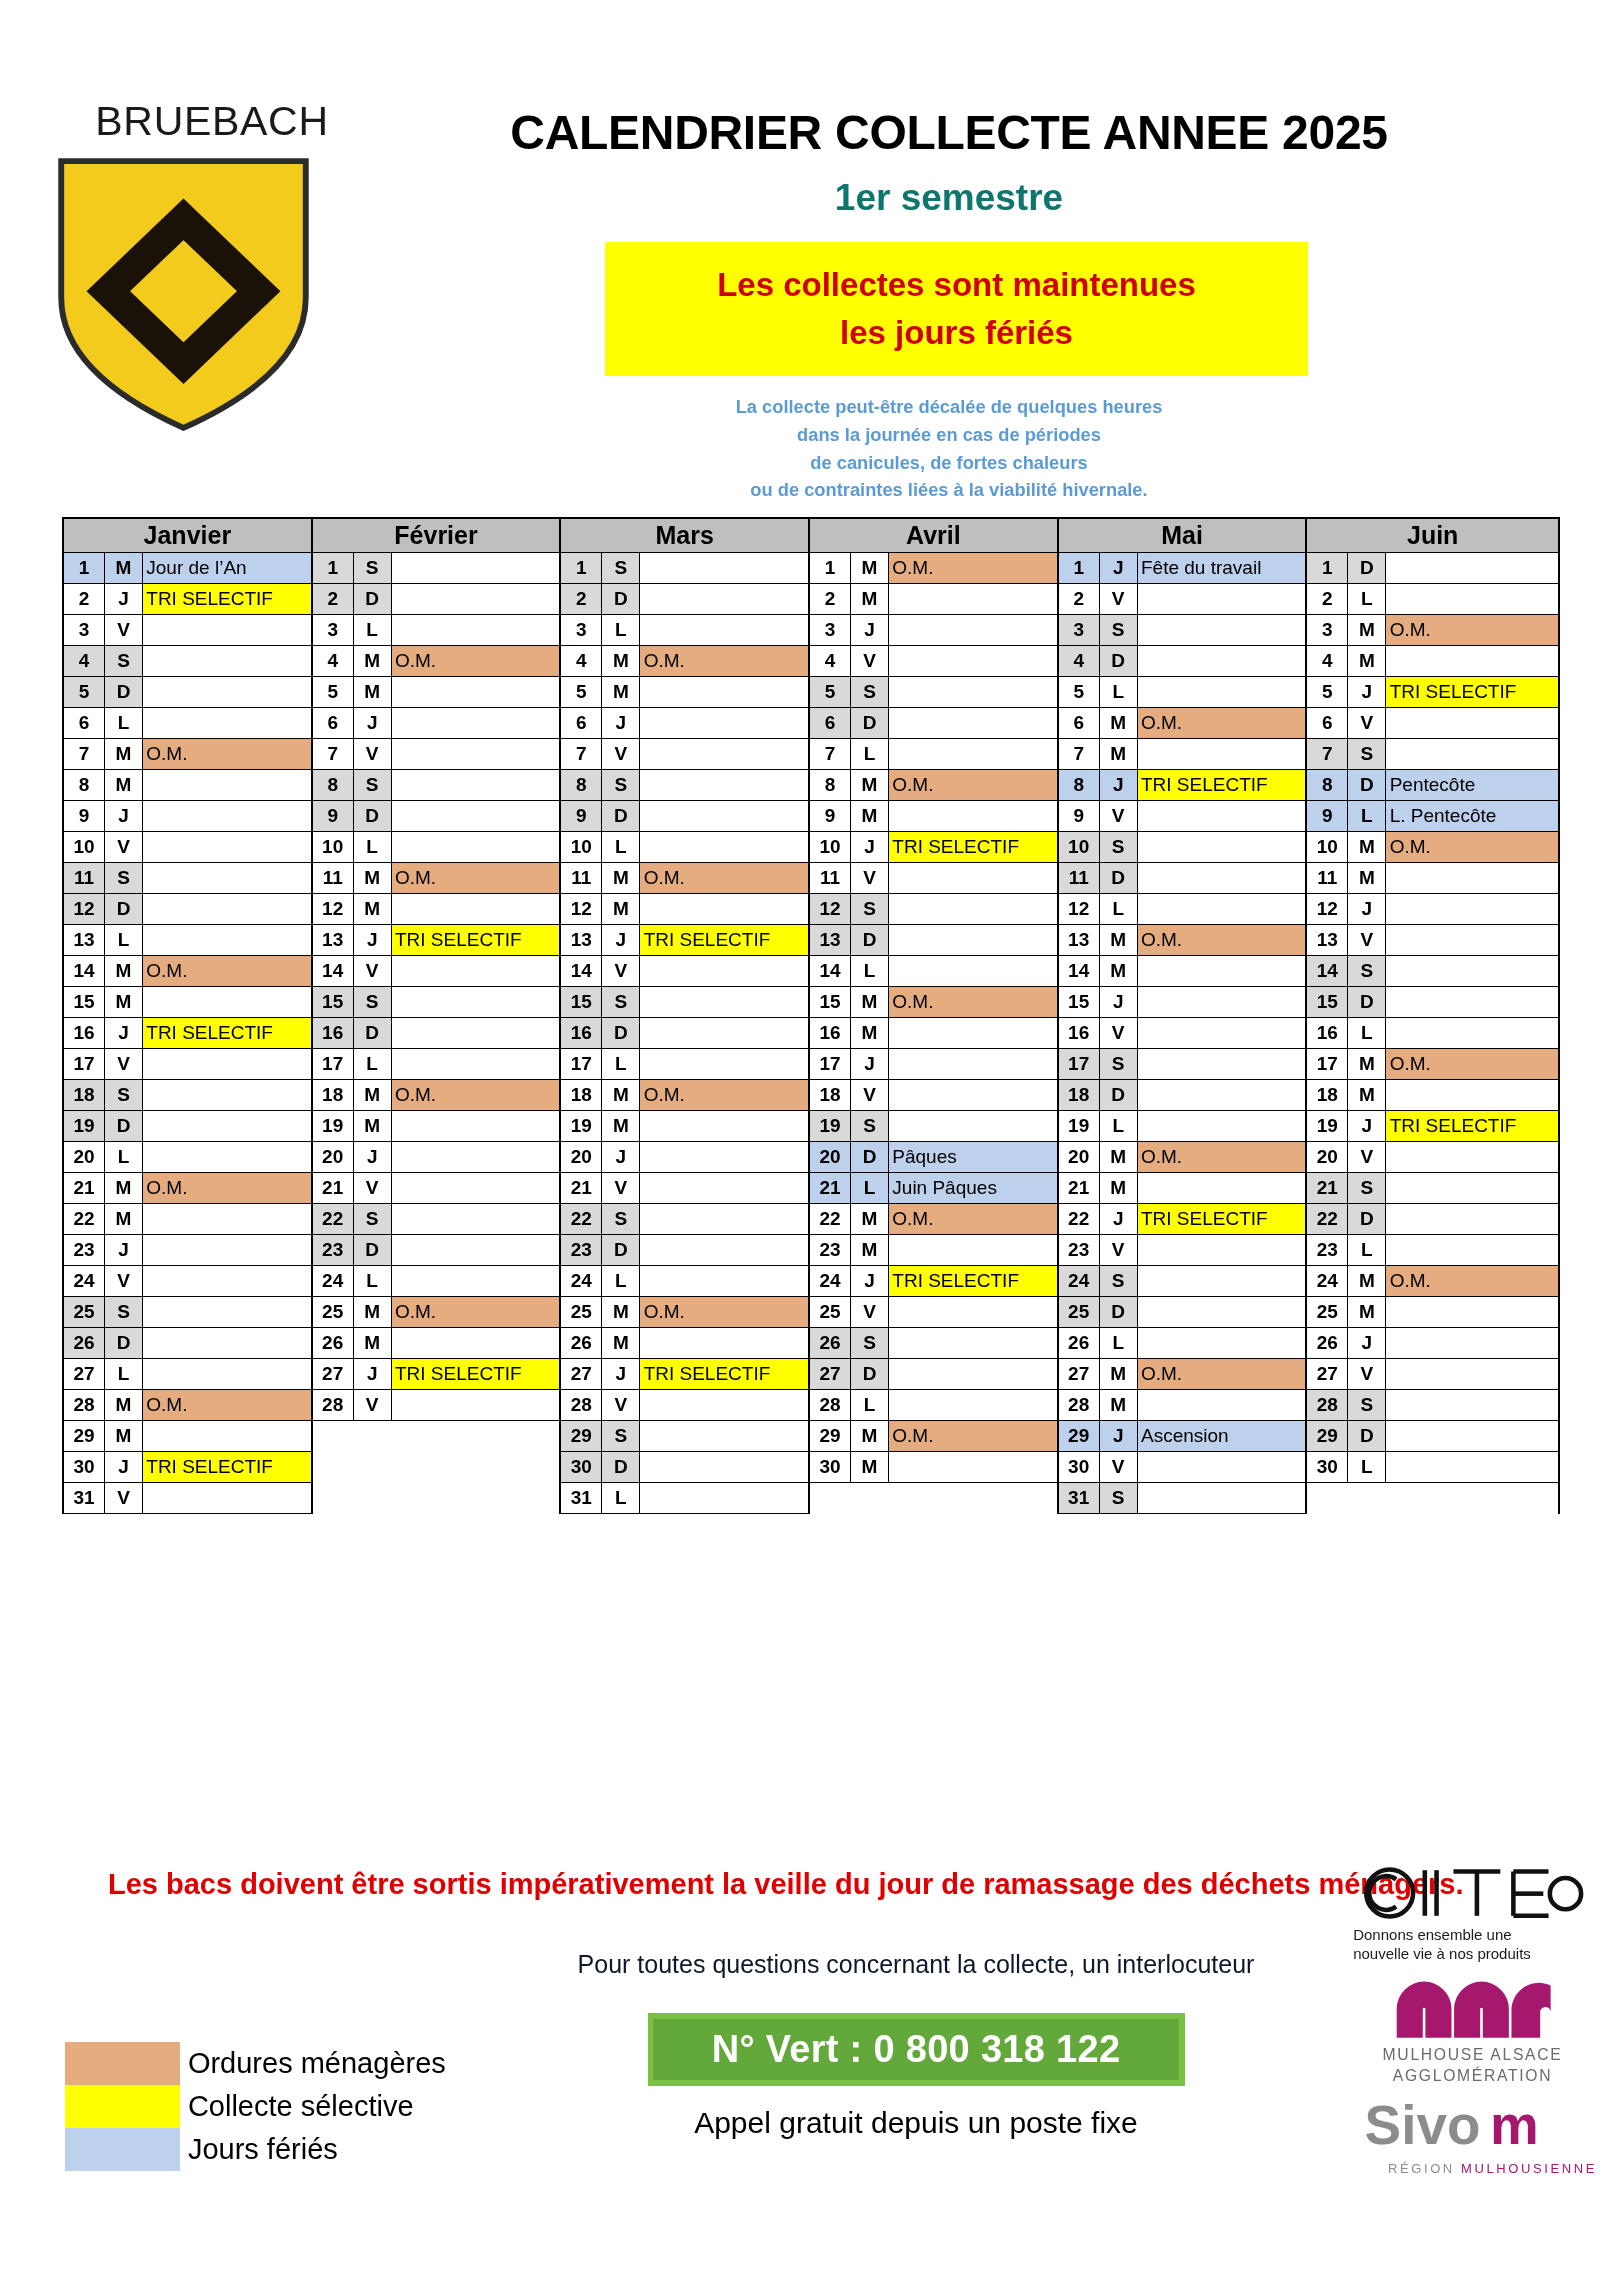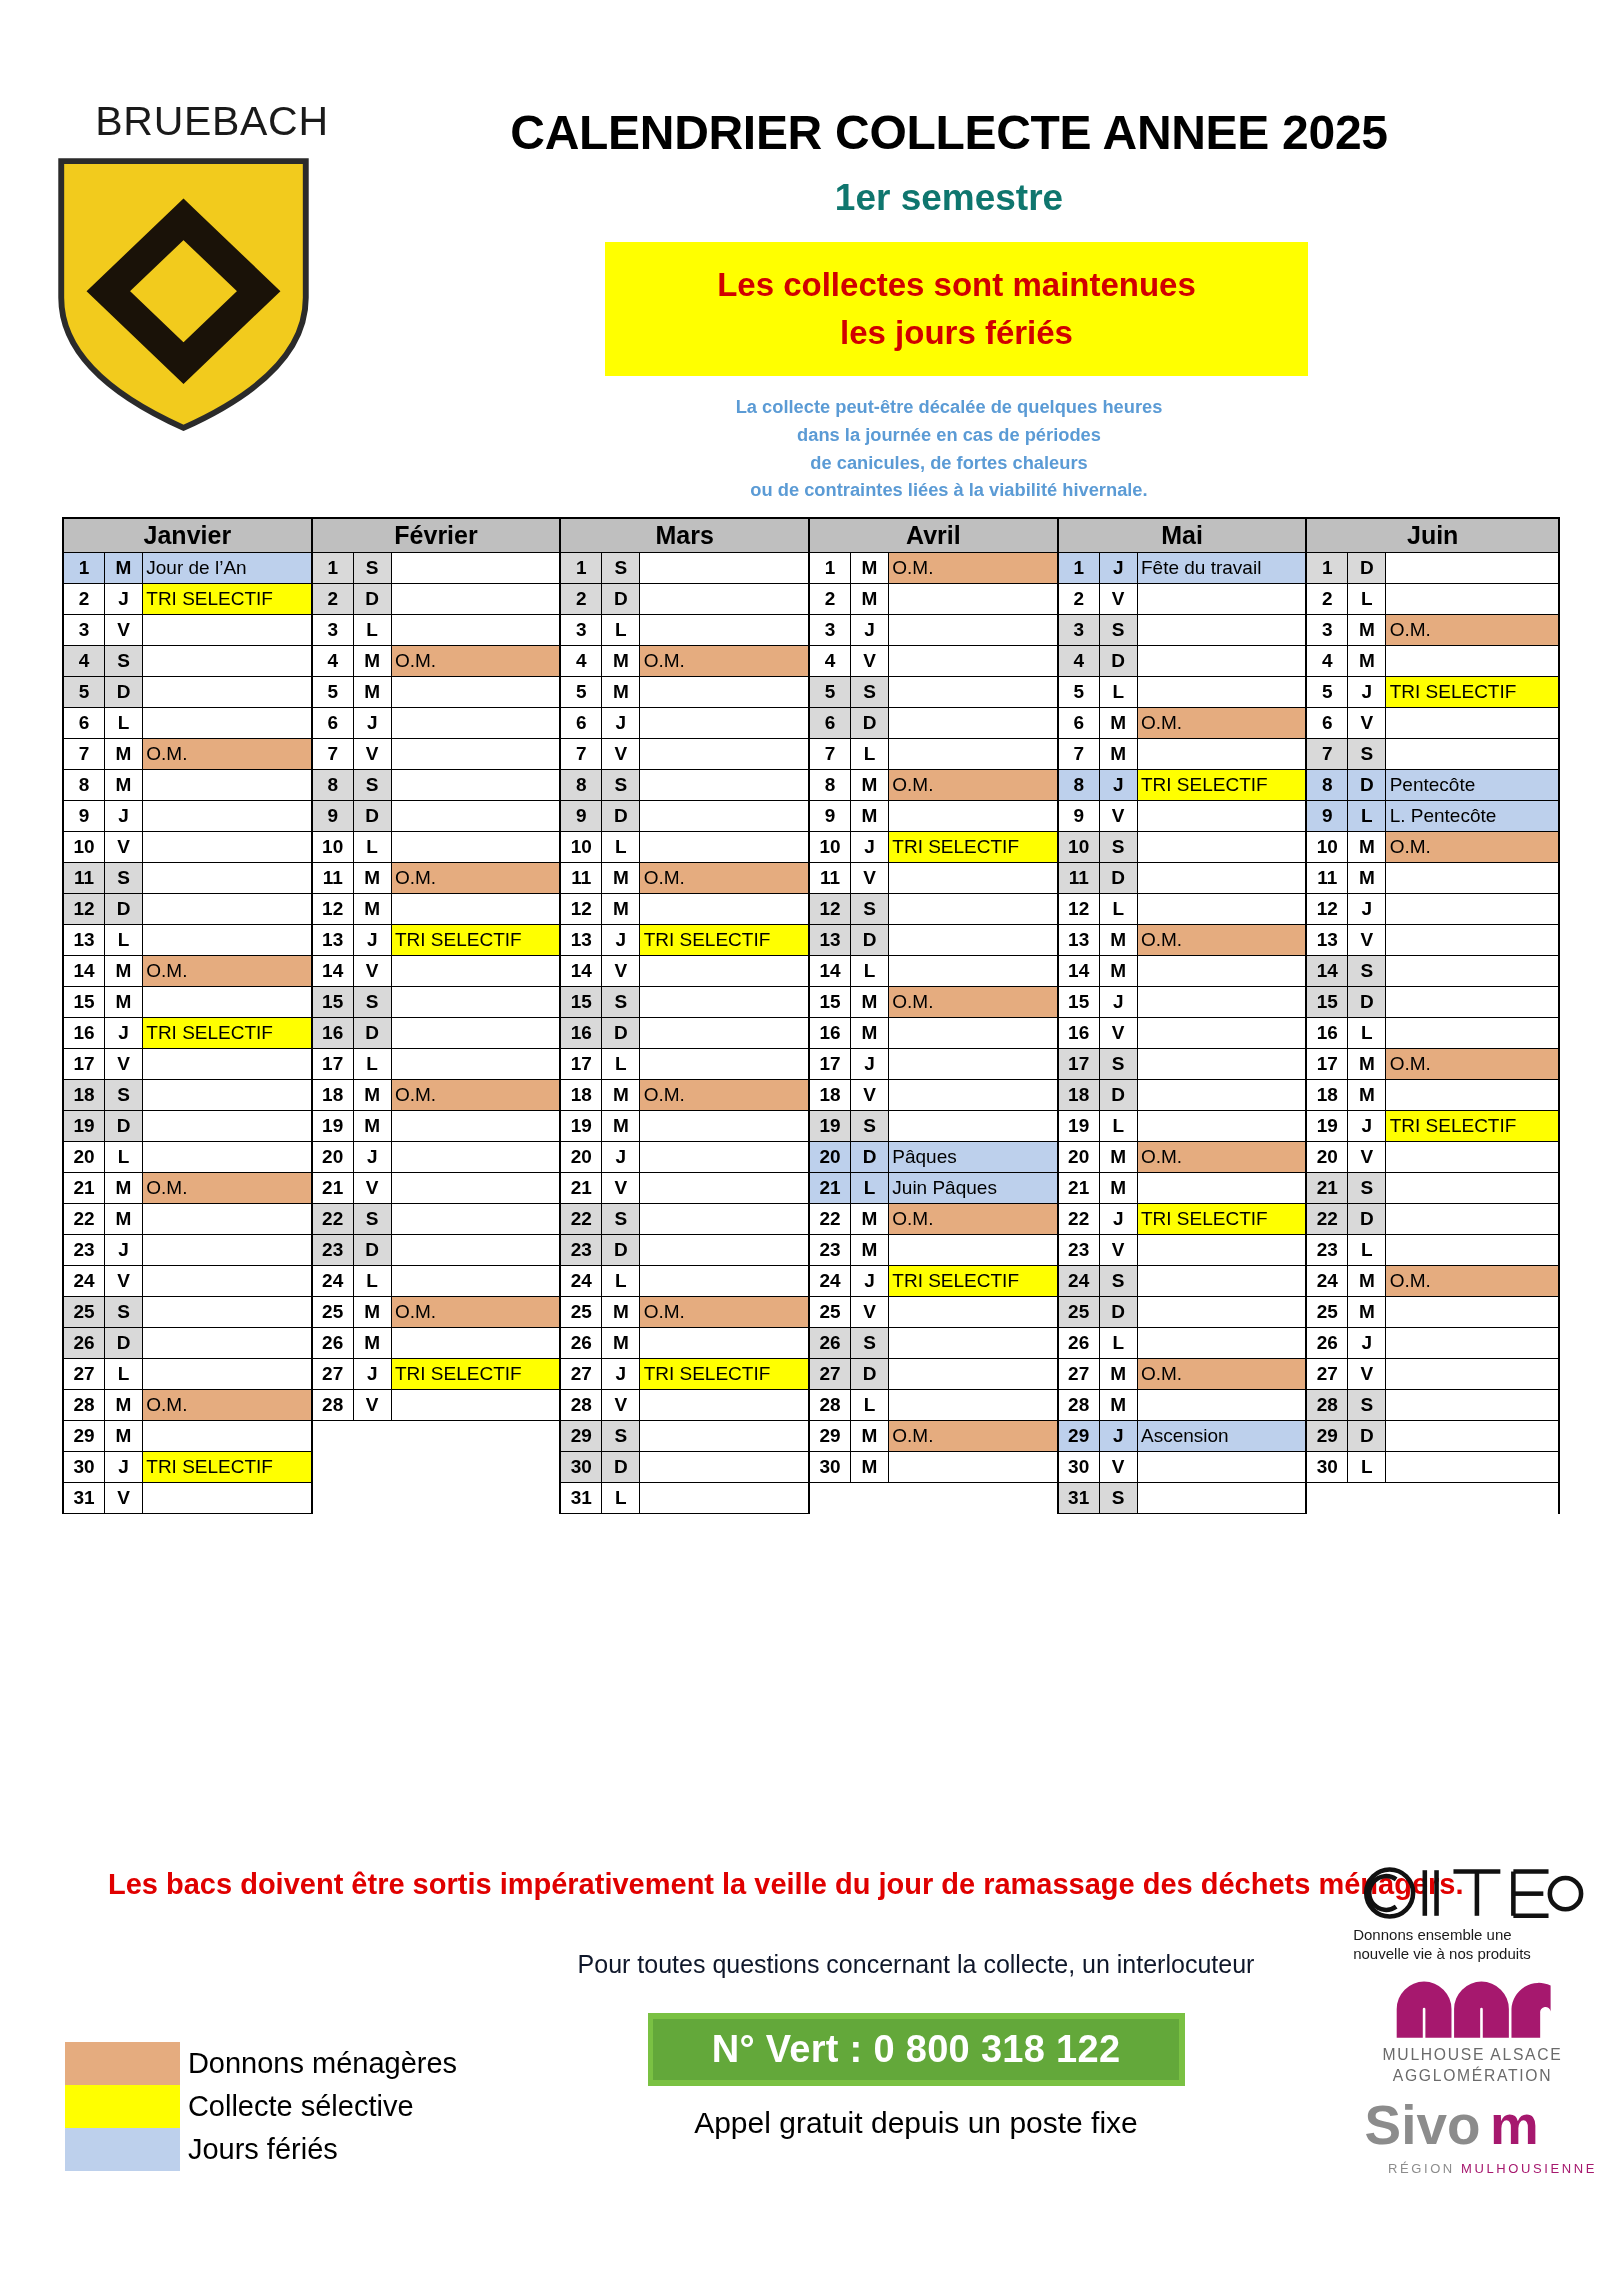--- a/index.html
+++ b/index.html
@@ -1112,21 +1112,21 @@
     </div>
   </div>
 
 <div id="footer">
 
   <div id="bacs-note">Les bacs doivent être sortis impérativement la veille du jour de ramassage des déchets ménagers.</div>
 
   <div id="legend">
       <div class="legend-row">
         <div class="swatch" style="background: rgb(229, 172, 127);"></div>
-        <div class="legend-label">Donnons ménagères</div>
+        <div class="legend-label">Ordures ménagères</div>
       </div>
       <div class="legend-row">
         <div class="swatch" style="background: rgb(255, 255, 0);"></div>
         <div class="legend-label">Collecte sélective</div>
       </div>
       <div class="legend-row">
         <div class="swatch" style="background: rgb(189, 208, 236);"></div>
         <div class="legend-label">Jours fériés</div>
       </div>
     </div>

